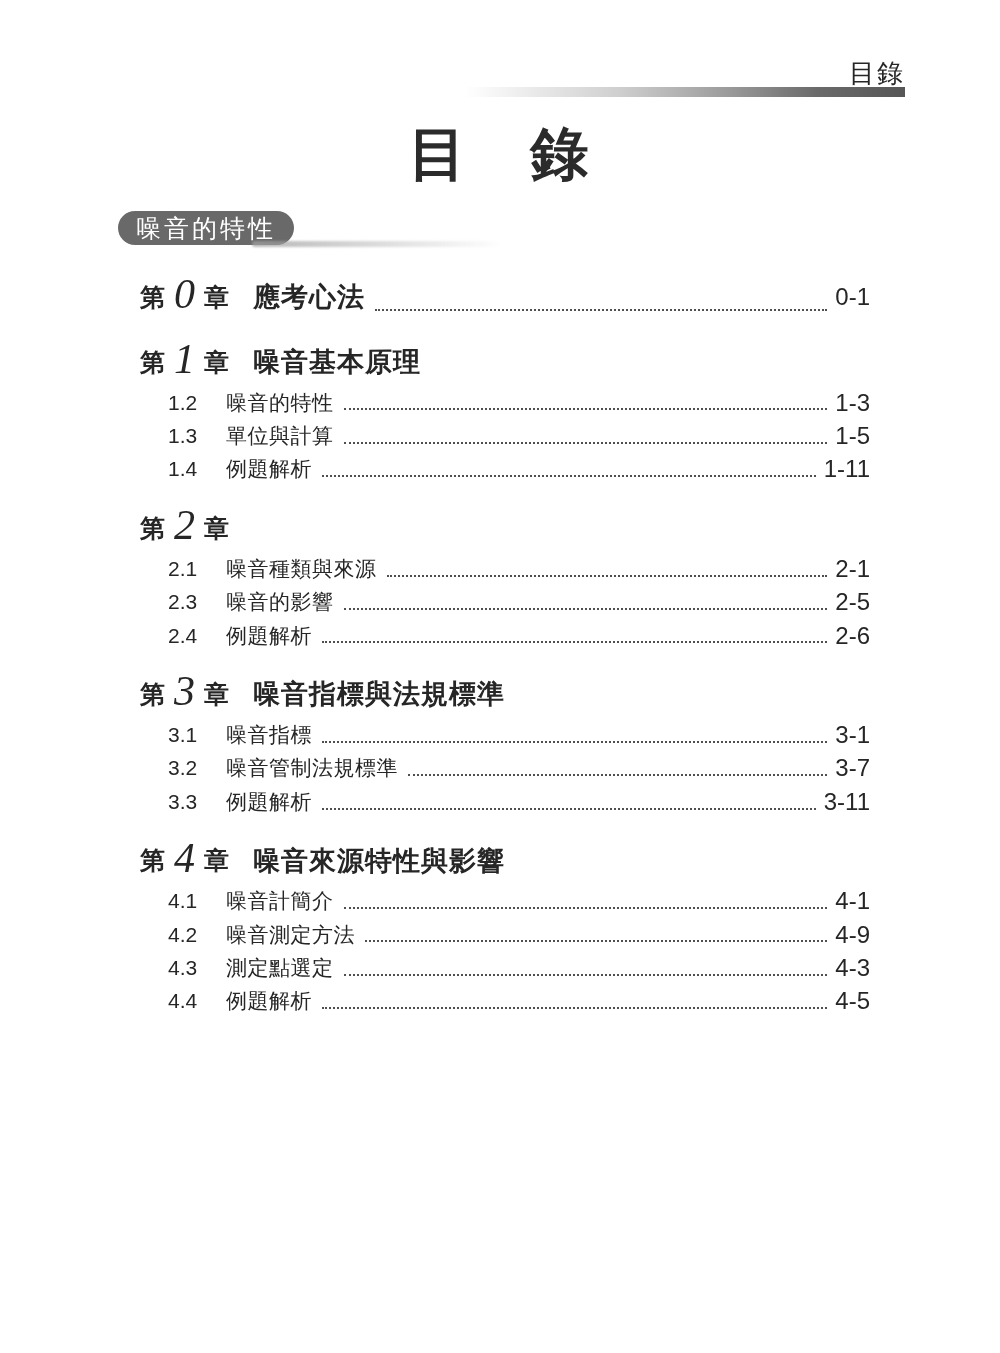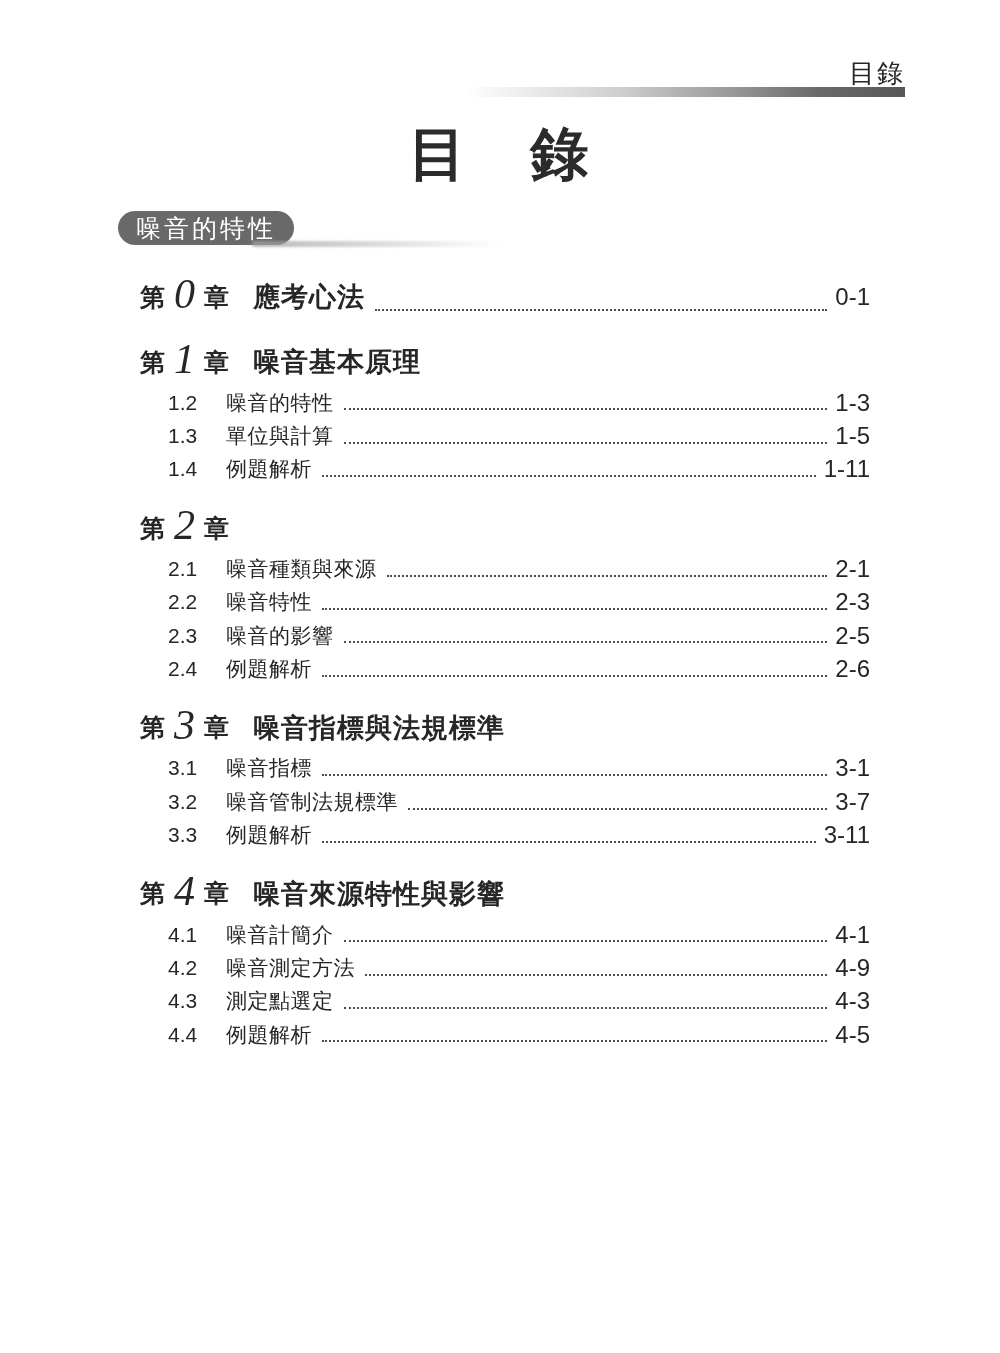--- a/index.html
+++ b/index.html
@@ -119,26 +119,20 @@
       <span class="ch-num">2</span>
       <span class="ch-suffix">章</span>
     </div>
     <div class="sec-row">
       <span class="sec-num">2.1</span>
       <span class="sec-title">噪音種類與來源</span>
       <span class="leader"></span>
       <span class="pagenum">2-1</span>
     </div>
     <div class="sec-row">
-      <span class="sec-num">2.2</span>
-      <span class="sec-title">噪音特性</span>
-      <span class="leader"></span>
-      <span class="pagenum">2-3</span>
-    </div>
-    <div class="sec-row">
       <span class="sec-num">2.3</span>
       <span class="sec-title">噪音的影響</span>
       <span class="leader"></span>
       <span class="pagenum">2-5</span>
     </div>
     <div class="sec-row">
       <span class="sec-num">2.4</span>
       <span class="sec-title">例題解析</span>
       <span class="leader"></span>
       <span class="pagenum">2-6</span>

